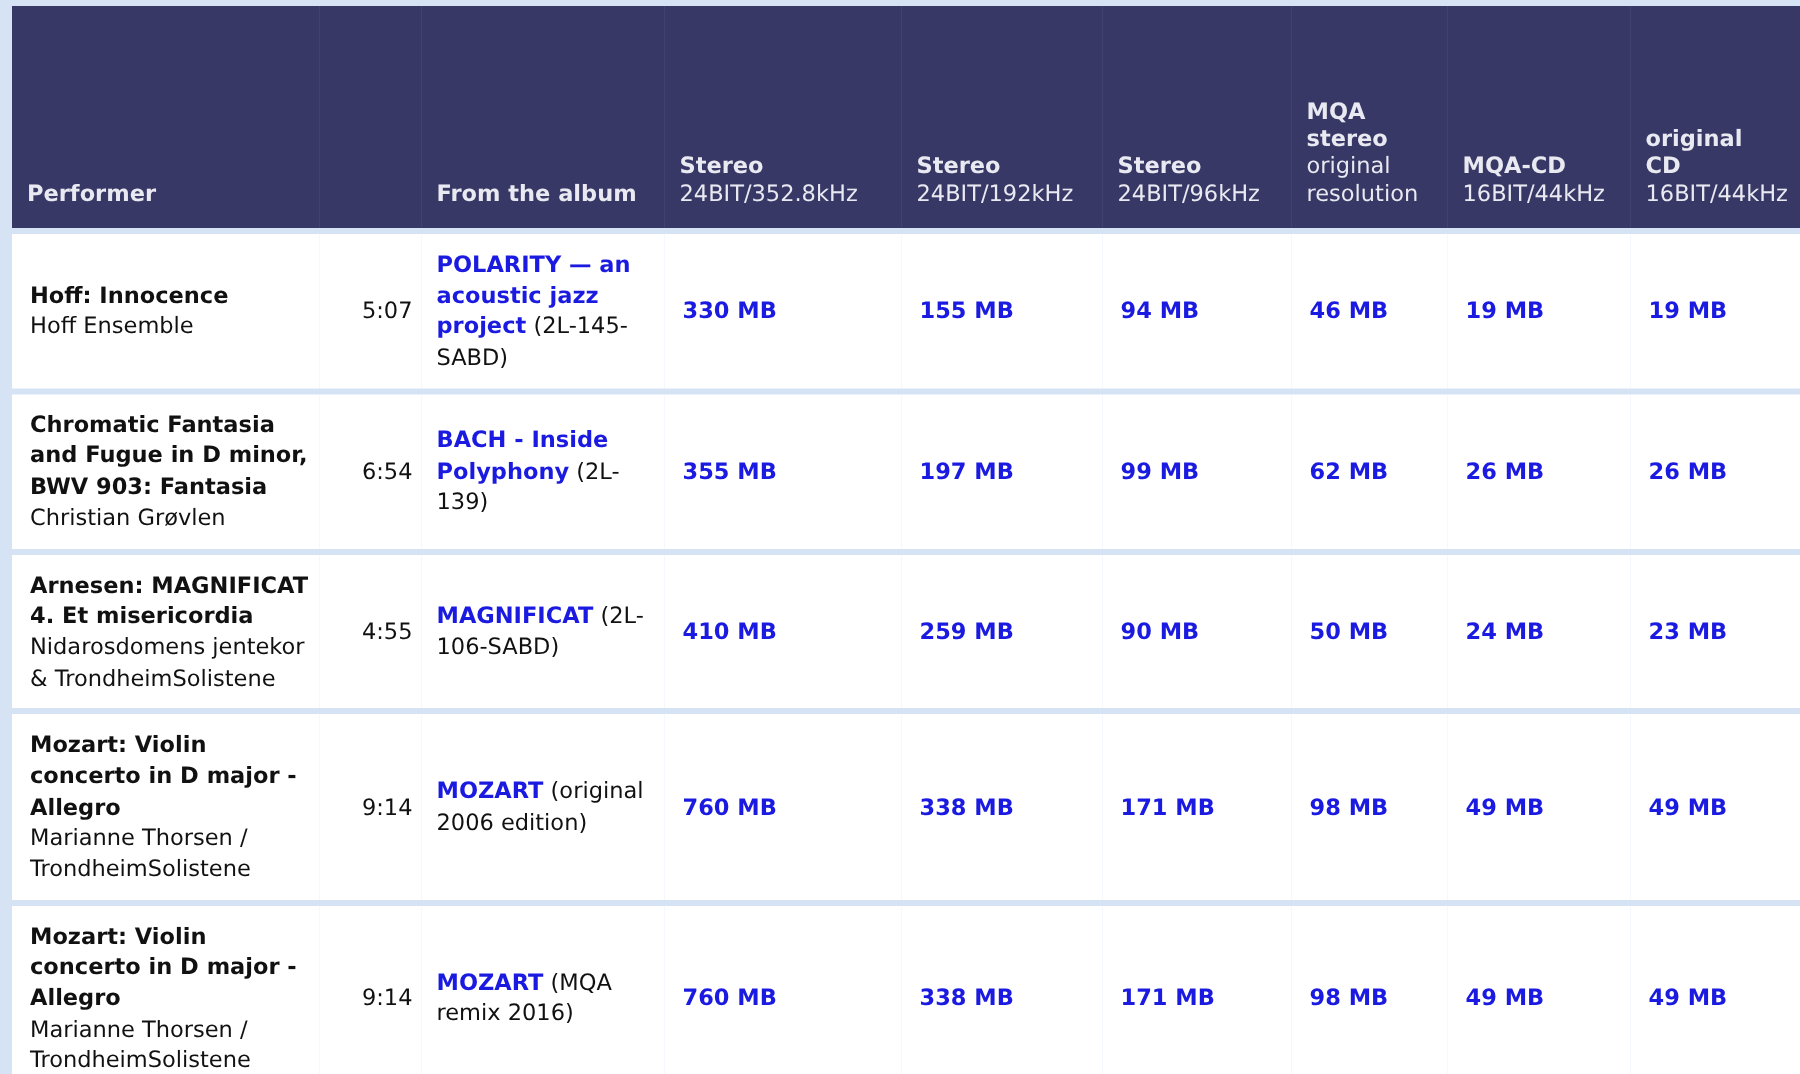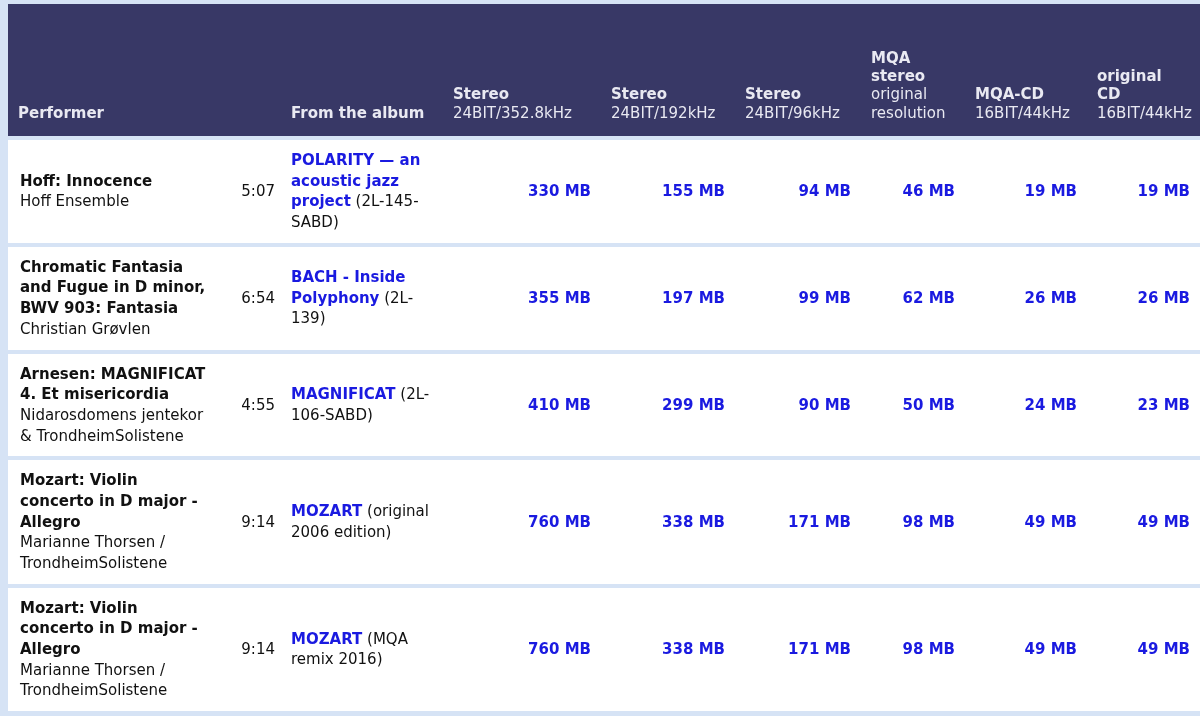--- a/index.html
+++ b/index.html
@@ -35,21 +35,21 @@
   thead tr { background: #383866; }
   thead th {
     background: #383866;
     color: #e9e9f2;
     text-align: left;
     vertical-align: bottom;
     padding: 8px 10px 14px 10px;
     font-weight: 700;
     font-size: 15px;
     line-height: 1.22;
-    height: 132px;
+    height: 148px;
     border: 0;
   }
   thead th .sub {
     font-weight: 400;
     display: block;
   }
   thead th .hdr-main { display: block; }
   
   col.c-performer { width: 205px; }
   col.c-time      { width: 68px;  }
@@ -99,21 +99,20 @@
   td.album .alb-code {
     color: #111111;
     font-weight: 400;
   }
   td.size {
     color: #1a1ae0;
     font-weight: 700;
     font-size: 15px;
     white-space: nowrap;
     padding-left: 12px;
-    text-align: right;
   }
 </style>
 </head>
 <body>
 
 <div class="page">
   <table class="filesize-table">
     <colgroup>
       <col class="c-performer">
         <col class="c-time">
@@ -201,21 +200,21 @@
         <td class="performer">
           <span class="title">Arnesen: MAGNIFICAT 4. Et misericordia</span>
           <span class="artist">Nidarosdomens jentekor &amp; TrondheimSolistene</span>
         </td>
         <td class="time">4:55</td>
         <td class="album">
           <span class="alb-name">MAGNIFICAT</span>
           <span class="alb-code">(2L-106-SABD)</span>
         </td>
         <td class="size">410 MB</td>
-        <td class="size">299 MB</td>
+        <td class="size">259 MB</td>
         <td class="size">90 MB</td>
         <td class="size">50 MB</td>
         <td class="size">24 MB</td>
         <td class="size">23 MB</td>
       </tr>
       <tr class="row-even">
         <td class="performer">
           <span class="title">Mozart: Violin concerto in D major - Allegro</span>
           <span class="artist">Marianne Thorsen / TrondheimSolistene</span>
         </td>

